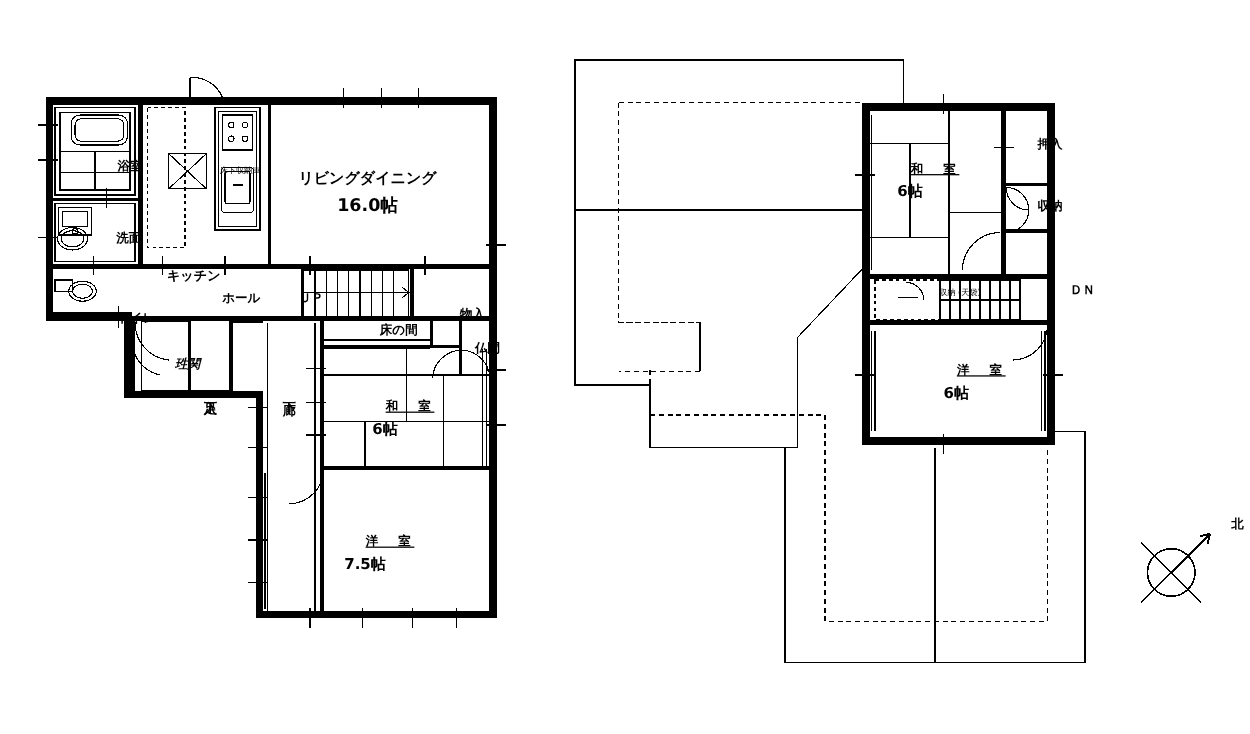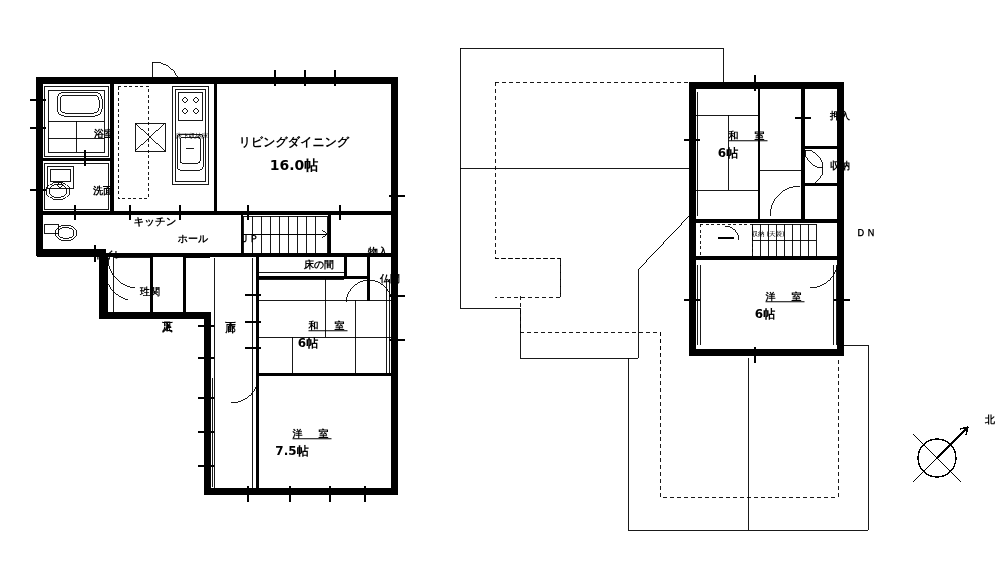--- a/index.html
+++ b/index.html
@@ -324,21 +324,21 @@
 <div class="lbl c t10" style="left:155px;top:196px;">キッチン</div>
 <div class="lbl c t7" style="left:150px;top:137px;">床下収納庫</div>
 
 <div class="lbl c t12" style="left:294px;top:143px;">リビングダイニング</div>
 <div class="lbl c t13 num" style="left:294px;top:165px;">16.0帖</div>
 
 <div class="lbl c t11" style="left:175px;top:239px;">ホール</div>
 <div class="lbl c t11" style="left:231px;top:239px;">ＵＰ</div>
 <div class="lbl c t11" style="left:360px;top:252px;">物入</div>
 
-<div class="lbl c t11" style="left:132px;top:292px;">珄関</div>
+<div class="lbl c t11" style="left:132px;top:292px;font-style:italic;">珄関</div>
 <div class="lbl vert c t10" style="left:168px;top:288px;">下足入</div>
 <div class="lbl vert c t10" style="left:231px;top:288px;">廊下</div>
 
 <div class="lbl c t11" style="left:301px;top:265px;">床の間</div>
 <div class="lbl c t11" style="left:356px;top:279px;margin-left:16px;">仏間</div>
 
 <div class="lbl c t11 sp1" style="left:310px;top:326px;">和　室</div>
 <div class="lbl c t12 num" style="left:308px;top:344px;">6帖</div>
 
 <div class="lbl c t11 sp1" style="left:294px;top:434px;">洋　室</div>

